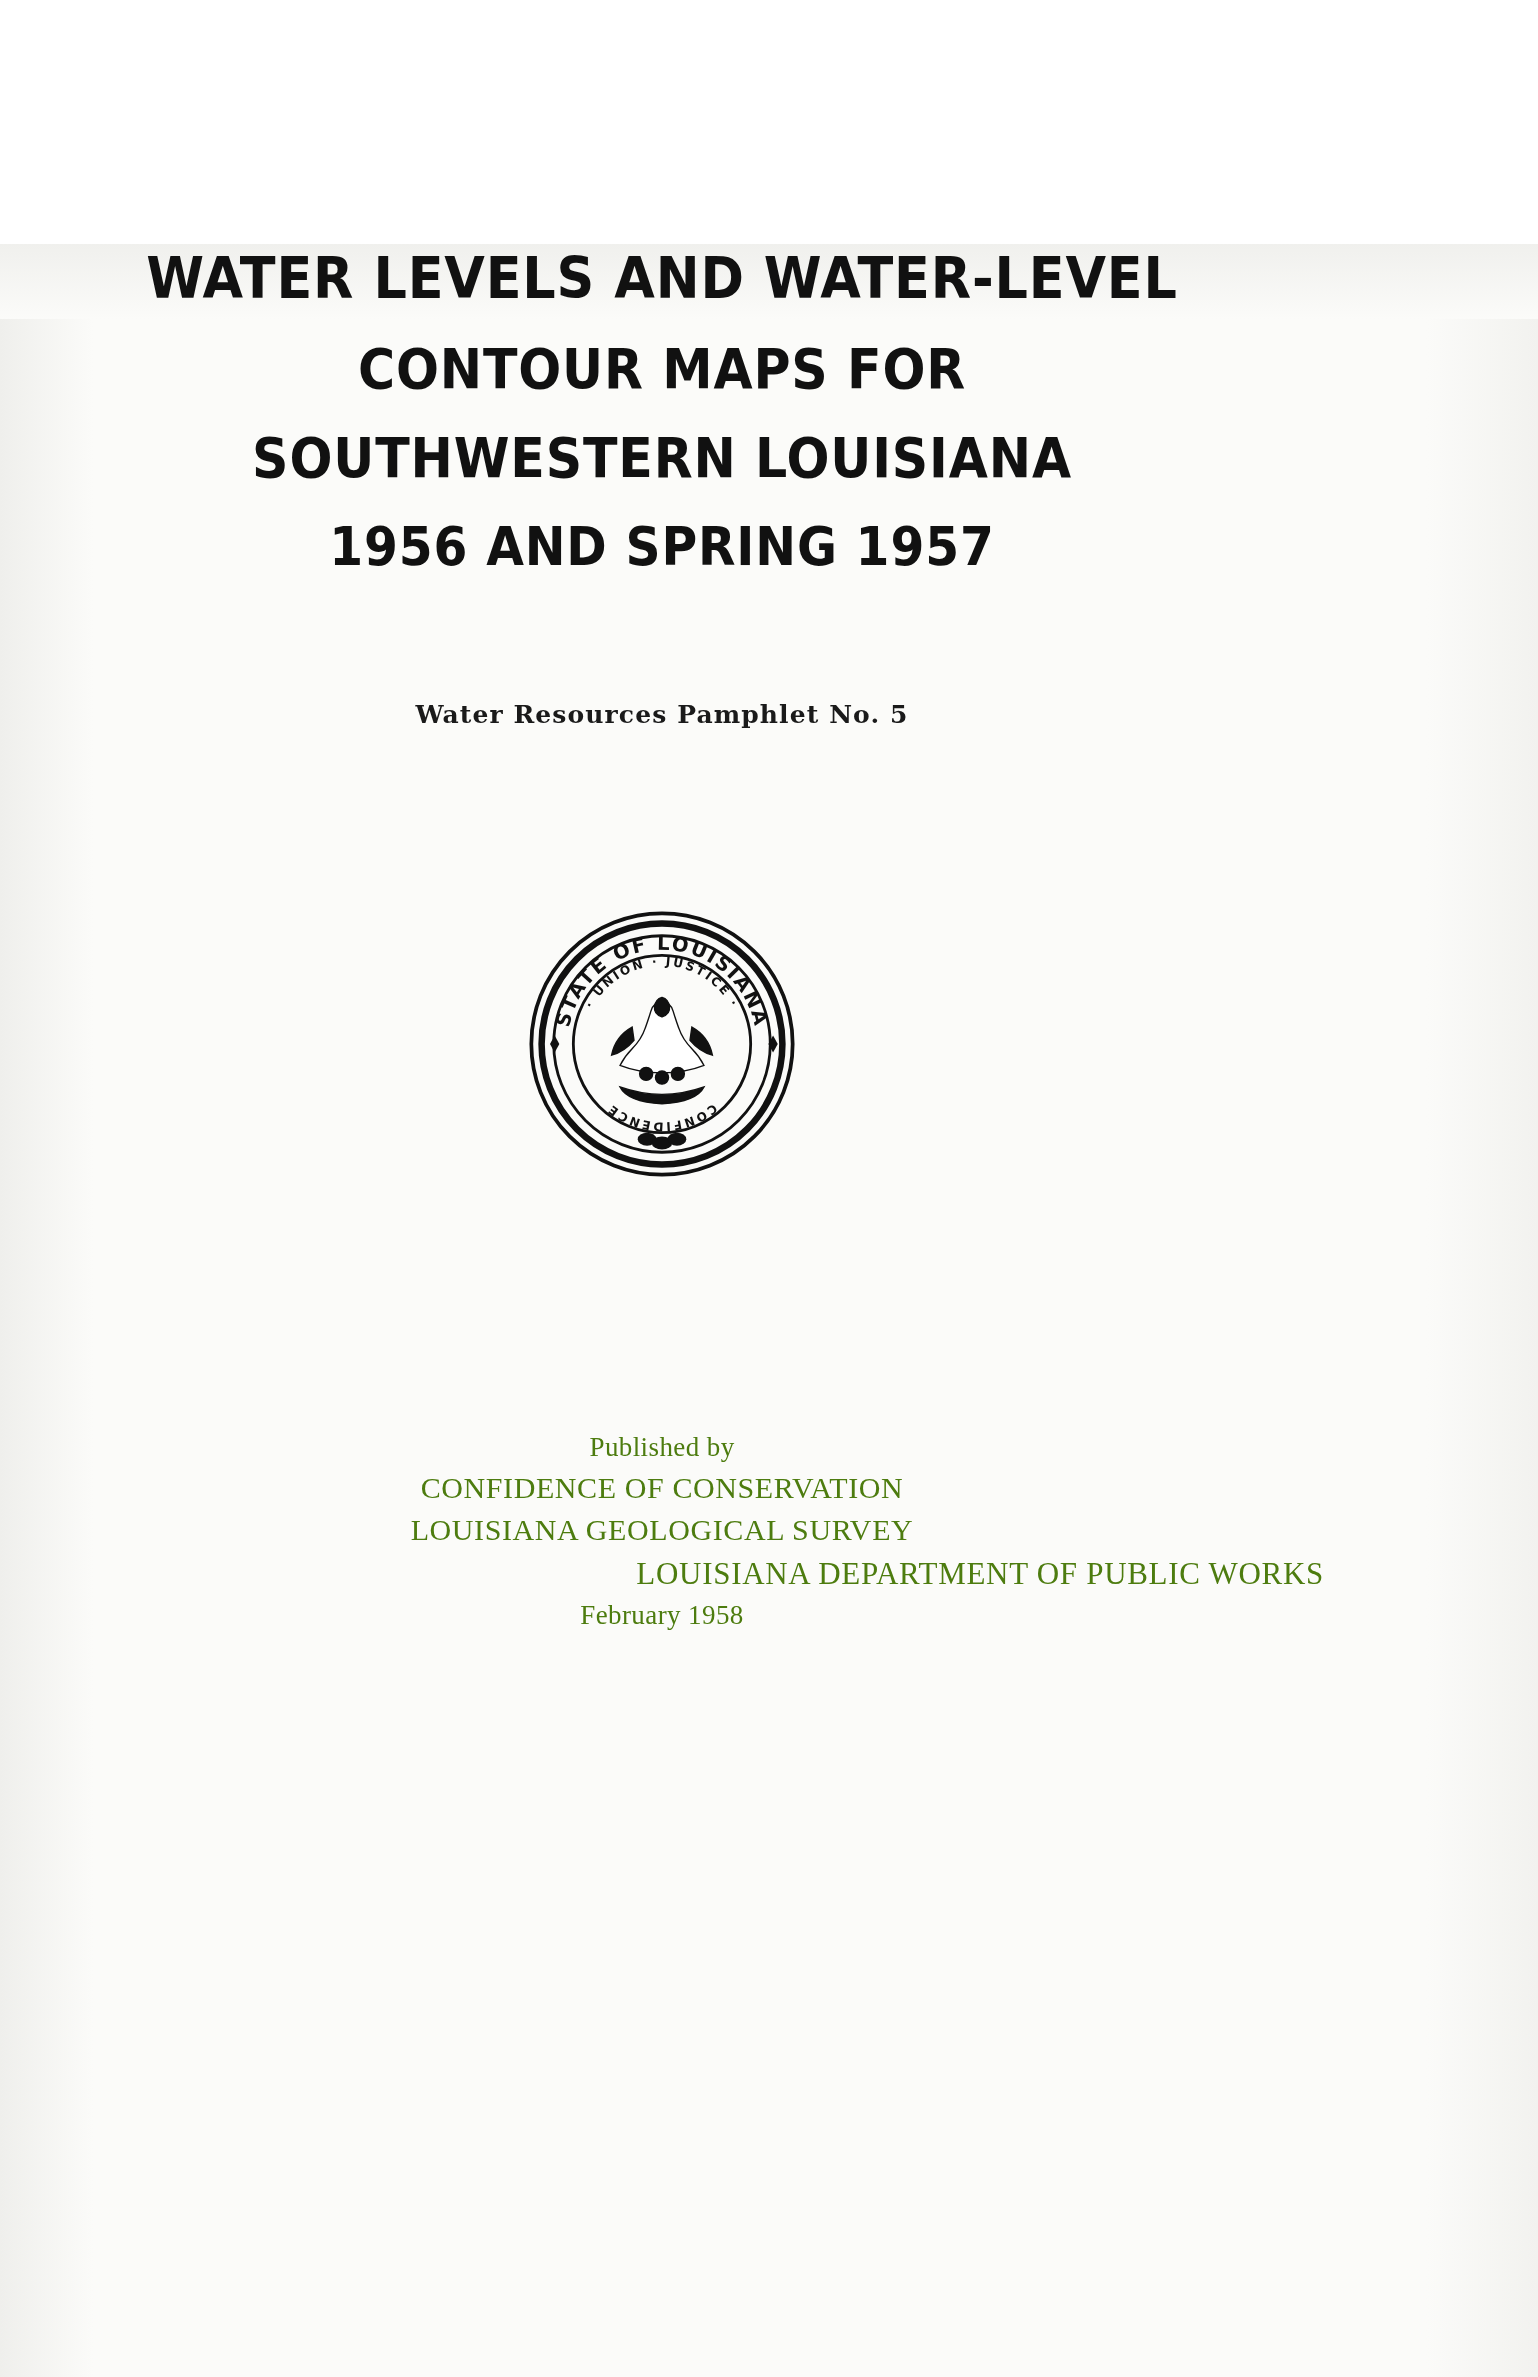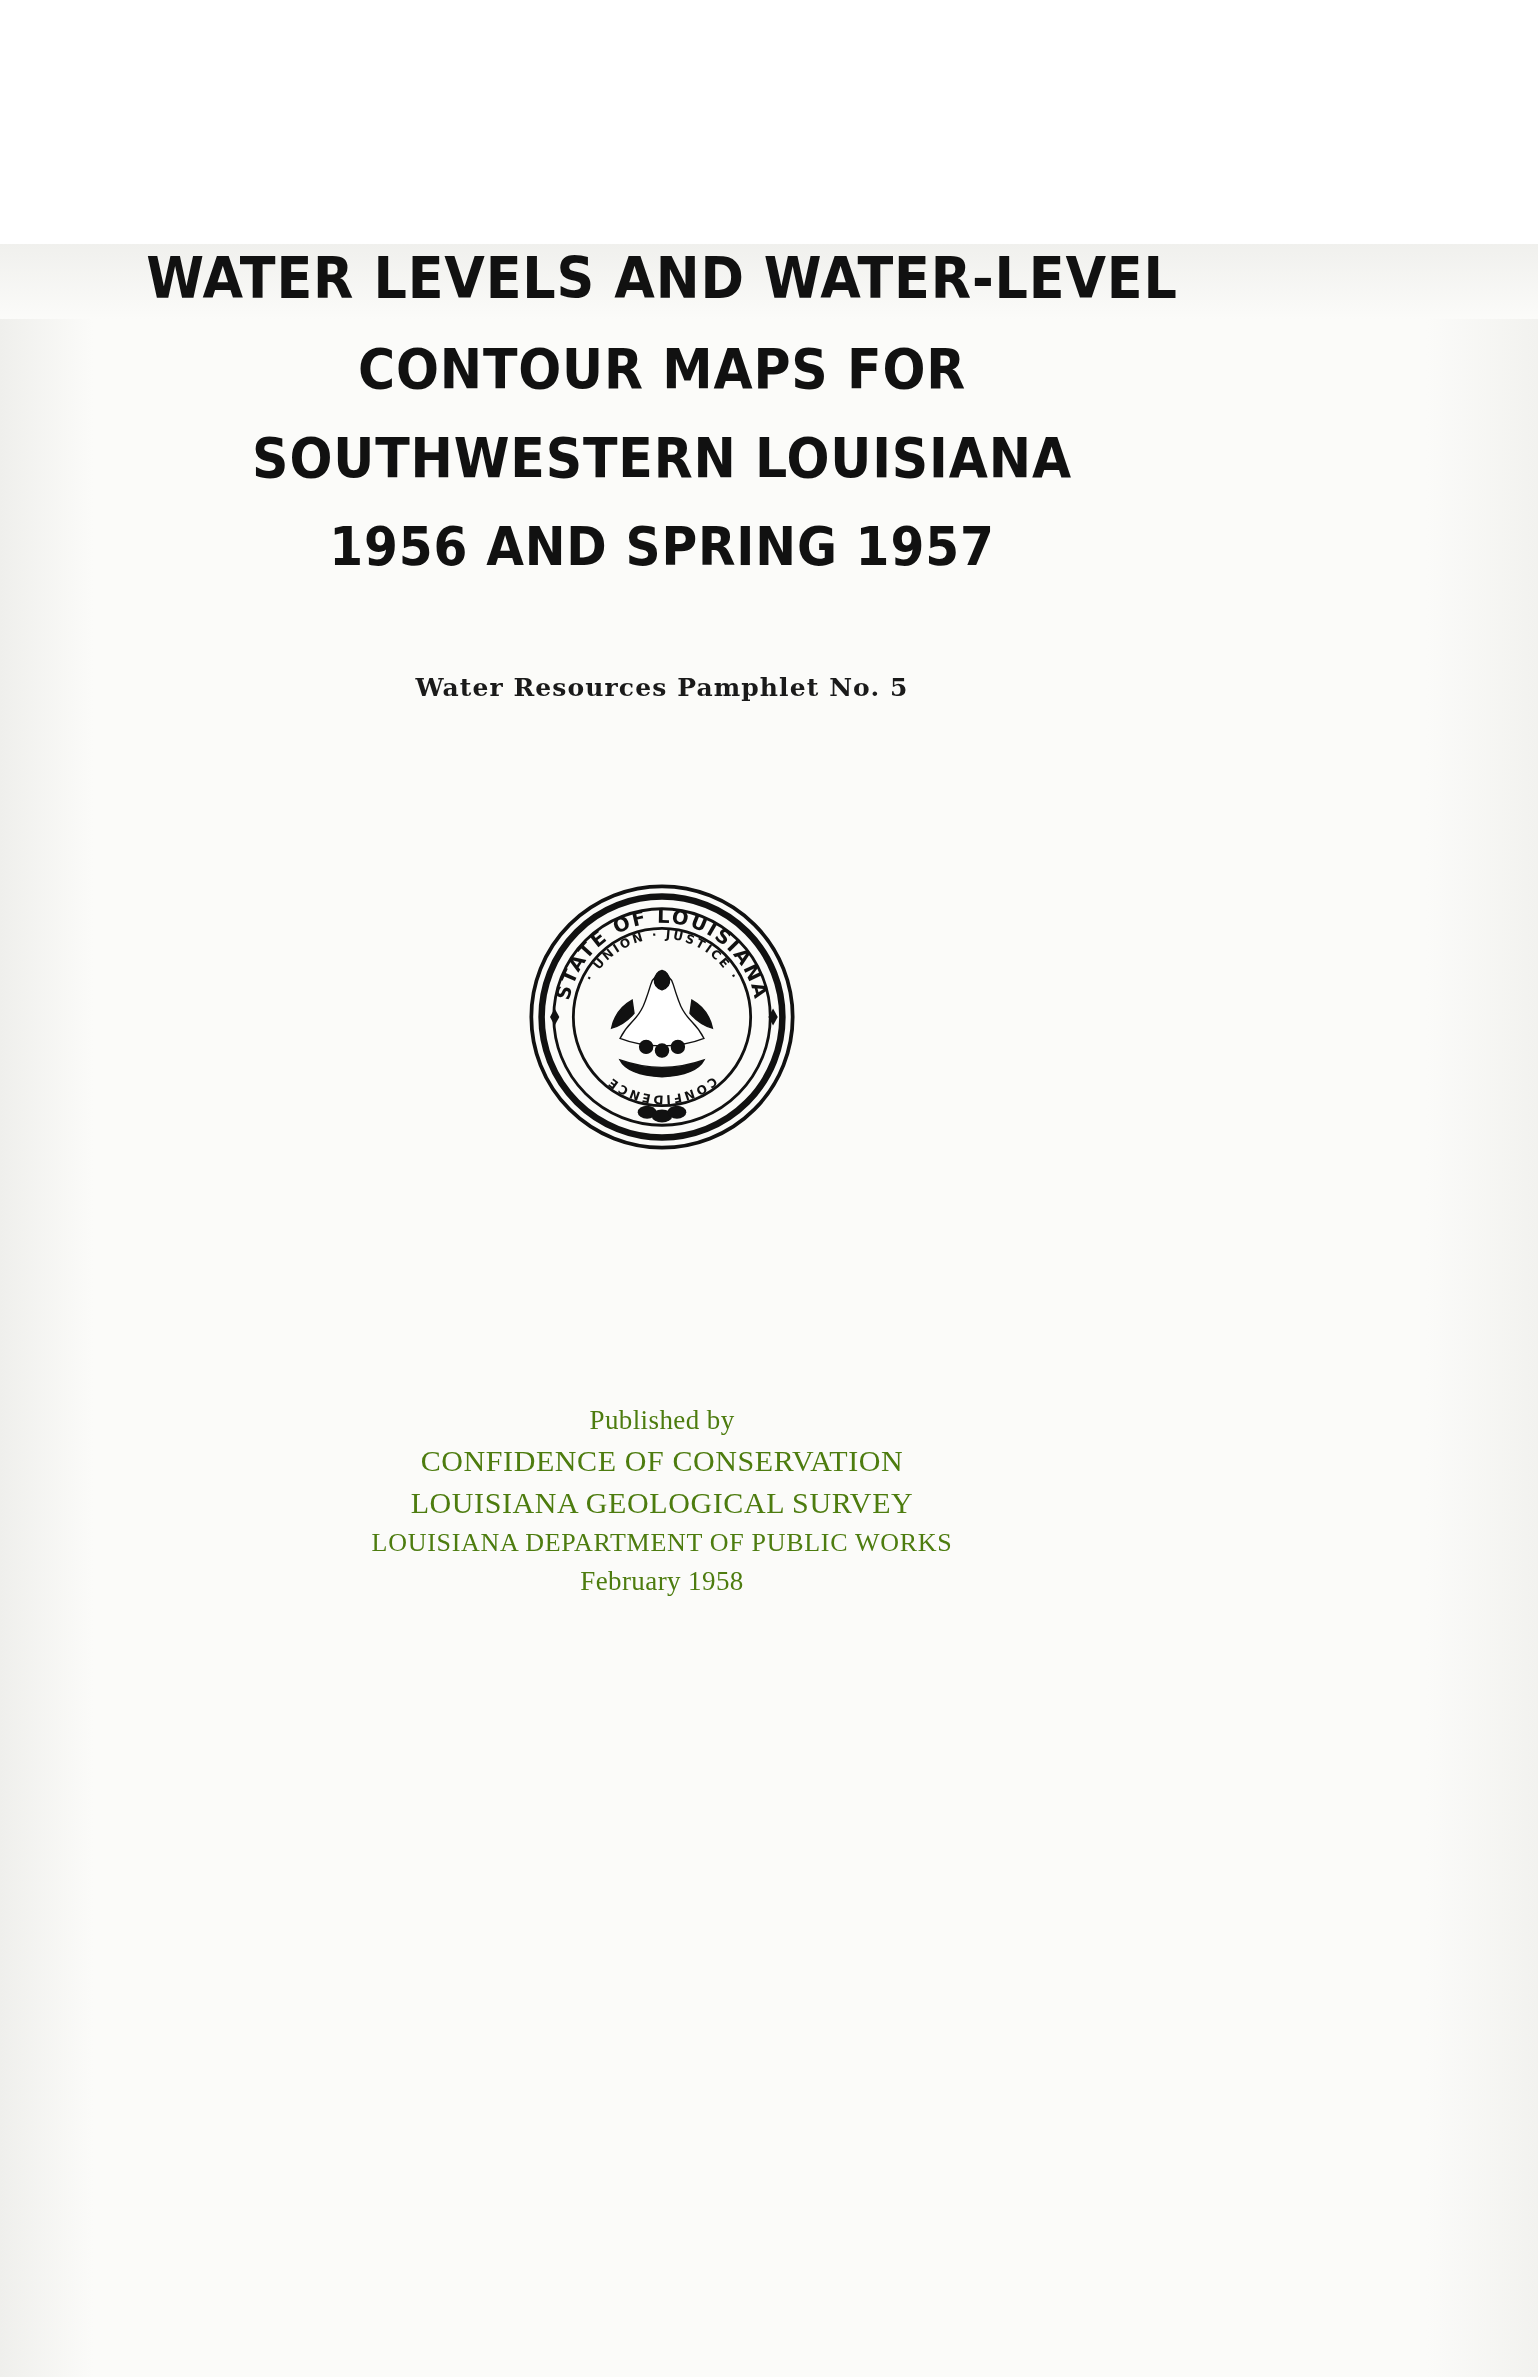--- a/index.html
+++ b/index.html
@@ -70,21 +70,21 @@
     white-space: nowrap;
     margin: 0 0 22.4px 0;
   }
   .title-line.l1 { font-size: 57px; }
   .title-line.l2 { font-size: 55px; }
   .title-line.l3 { font-size: 55px; }
   .title-line.l4 { font-size: 53px; margin-bottom: 0; }
 
   
   .pamphlet {
-    margin-top: 93px;
+    margin-top: 120px;
     text-align: center;
     font-family: "DejaVu Serif", serif;
     font-weight: 700;
     font-size: 25px;
     letter-spacing: 1.1px;
     color: #1a1a1a;
   }
 
   
   .seal-wrap {
@@ -109,22 +109,23 @@
     line-height: 1.45;
     letter-spacing: 0.4px;
   }
   .imprint .caps {
     font-family: "Liberation Serif", serif;
     font-size: 30px;
     line-height: 1.42;
     letter-spacing: 0.6px;
   }
   .imprint .caps.wide {
-    font-size: 26px;
+    font-size: 31px;
     letter-spacing: 0.7px;
+    text-align: right;
   }
   .imprint .row { margin: 0; padding: 0; }
 </style>
 </head>
 <body>
 
 <div class="page">
 
   <div class="scan-edge-left"></div>
   <div class="scan-edge-right"></div>

